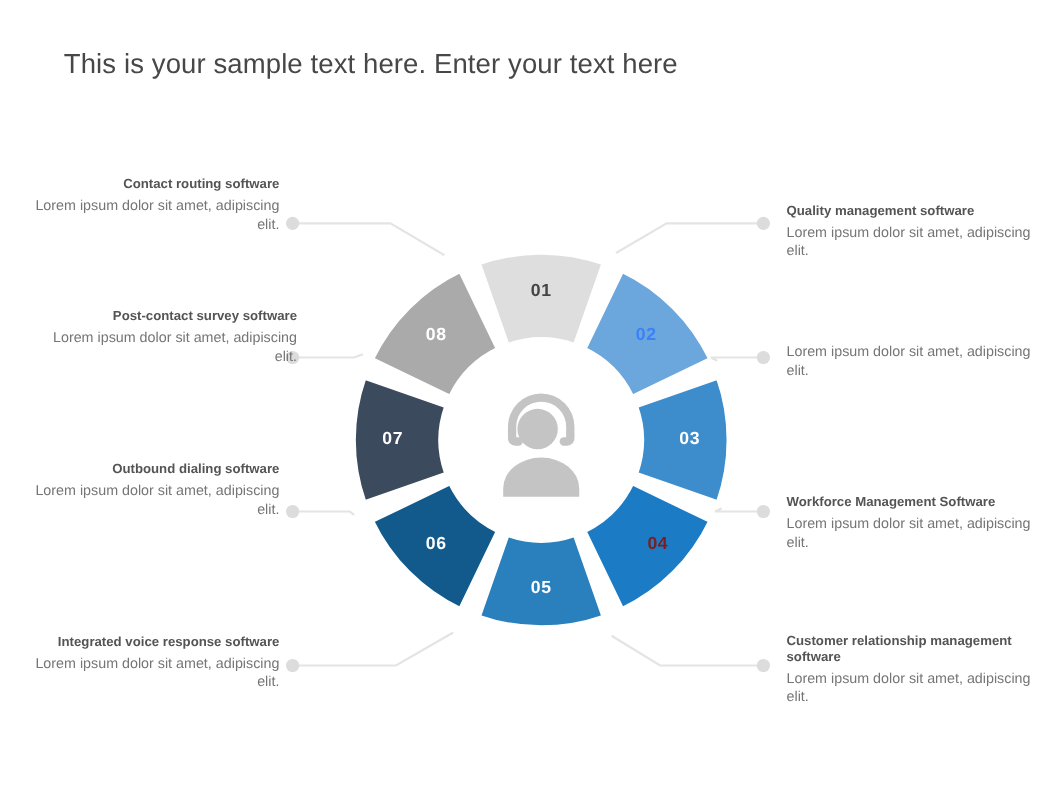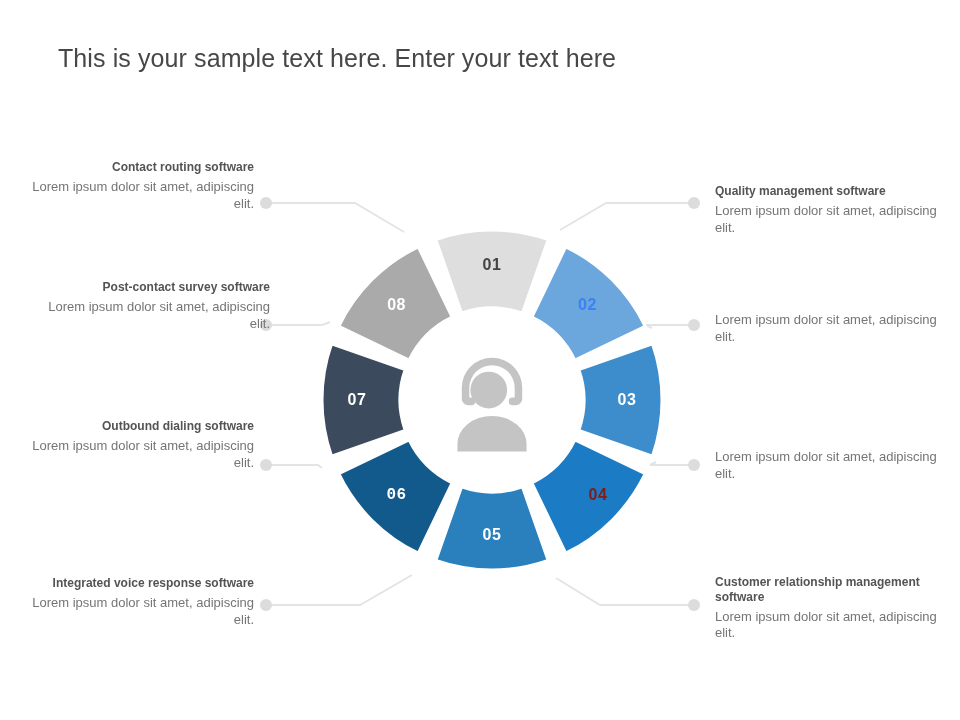--- a/index.html
+++ b/index.html
@@ -137,21 +137,21 @@
       <circle cx="-3" cy="-12" r="17" fill="#c4c4c4"></circle>
       <path d="M-32,38 a32,26 0 0 1 64,0 l0,7 l-64,0 z" fill="#c4c4c4"></path>
     </g>
   </svg>
   <div id="donut-numbers">
       <div class="seg-num" style="position: absolute; left: 200px; top: 65px; transform: translate(-50%, -50%); color: rgb(68, 68, 68);">01</div>
       <div class="seg-num" style="position: absolute; left: 295.459px; top: 104.541px; transform: translate(-50%, -50%); color: #3b82f6;">02</div>
       <div class="seg-num" style="position: absolute; left: 335px; top: 200px; transform: translate(-50%, -50%); color: rgb(255, 255, 255);">03</div>
       <div class="seg-num" style="position: absolute; left: 306px; top: 295.459px; transform: translate(-50%, -50%); color: #7f1d1d;">04</div>
       <div class="seg-num" style="position: absolute; left: 200px; top: 335px; transform: translate(-50%, -50%); color: rgb(255, 255, 255);">05</div>
-      <div class="seg-num" style="position: absolute; left: 104.541px; top: 295.459px; transform: translate(-50%, -50%); color: rgb(255, 255, 255); font-family: Liberation Mono, monospace;">06</div>
+      <div class="seg-num" style="position: absolute; left: 104.541px; top: 295.459px; transform: translate(-50%, -50%); color: rgb(255, 255, 255);">06</div>
       <div class="seg-num" style="position: absolute; left: 65px; top: 200px; transform: translate(-50%, -50%); color: rgb(255, 255, 255);">07</div>
       <div class="seg-num" style="position: absolute; left: 104.541px; top: 104.541px; transform: translate(-50%, -50%); color: rgb(255, 255, 255);">08</div>
     </div>
 </div>
 
 <div class="label-block left" style="left:22px; top:160px;">
   <p class="label-title">Contact routing software</p>
   <p class="label-desc">Lorem ipsum dolor sit amet, adipiscing elit.</p>
 </div>
 
@@ -173,19 +173,20 @@
 <div class="label-block right" style="left:715px; top:160px;">
   <p class="label-title">Quality management software</p>
   <p class="label-desc">Lorem ipsum dolor sit amet, adipiscing elit.</p>
 </div>
 
 <div class="label-block right" style="left:715px; top:288px;">
   <p class="label-desc">Lorem ipsum dolor sit amet, adipiscing elit.</p>
 </div>
 
 <div class="label-block right" style="left:715px; top:425px;">
+  <p class="label-title">Workforce Management Software</p>
   <p class="label-desc">Lorem ipsum dolor sit amet, adipiscing elit.</p>
 </div>
 
 <div class="label-block right" style="left:715px; top:551px;">
   <p class="label-title">Customer relationship management software</p>
   <p class="label-desc">Lorem ipsum dolor sit amet, adipiscing elit.</p>
 </div>
 
 </body></html>

